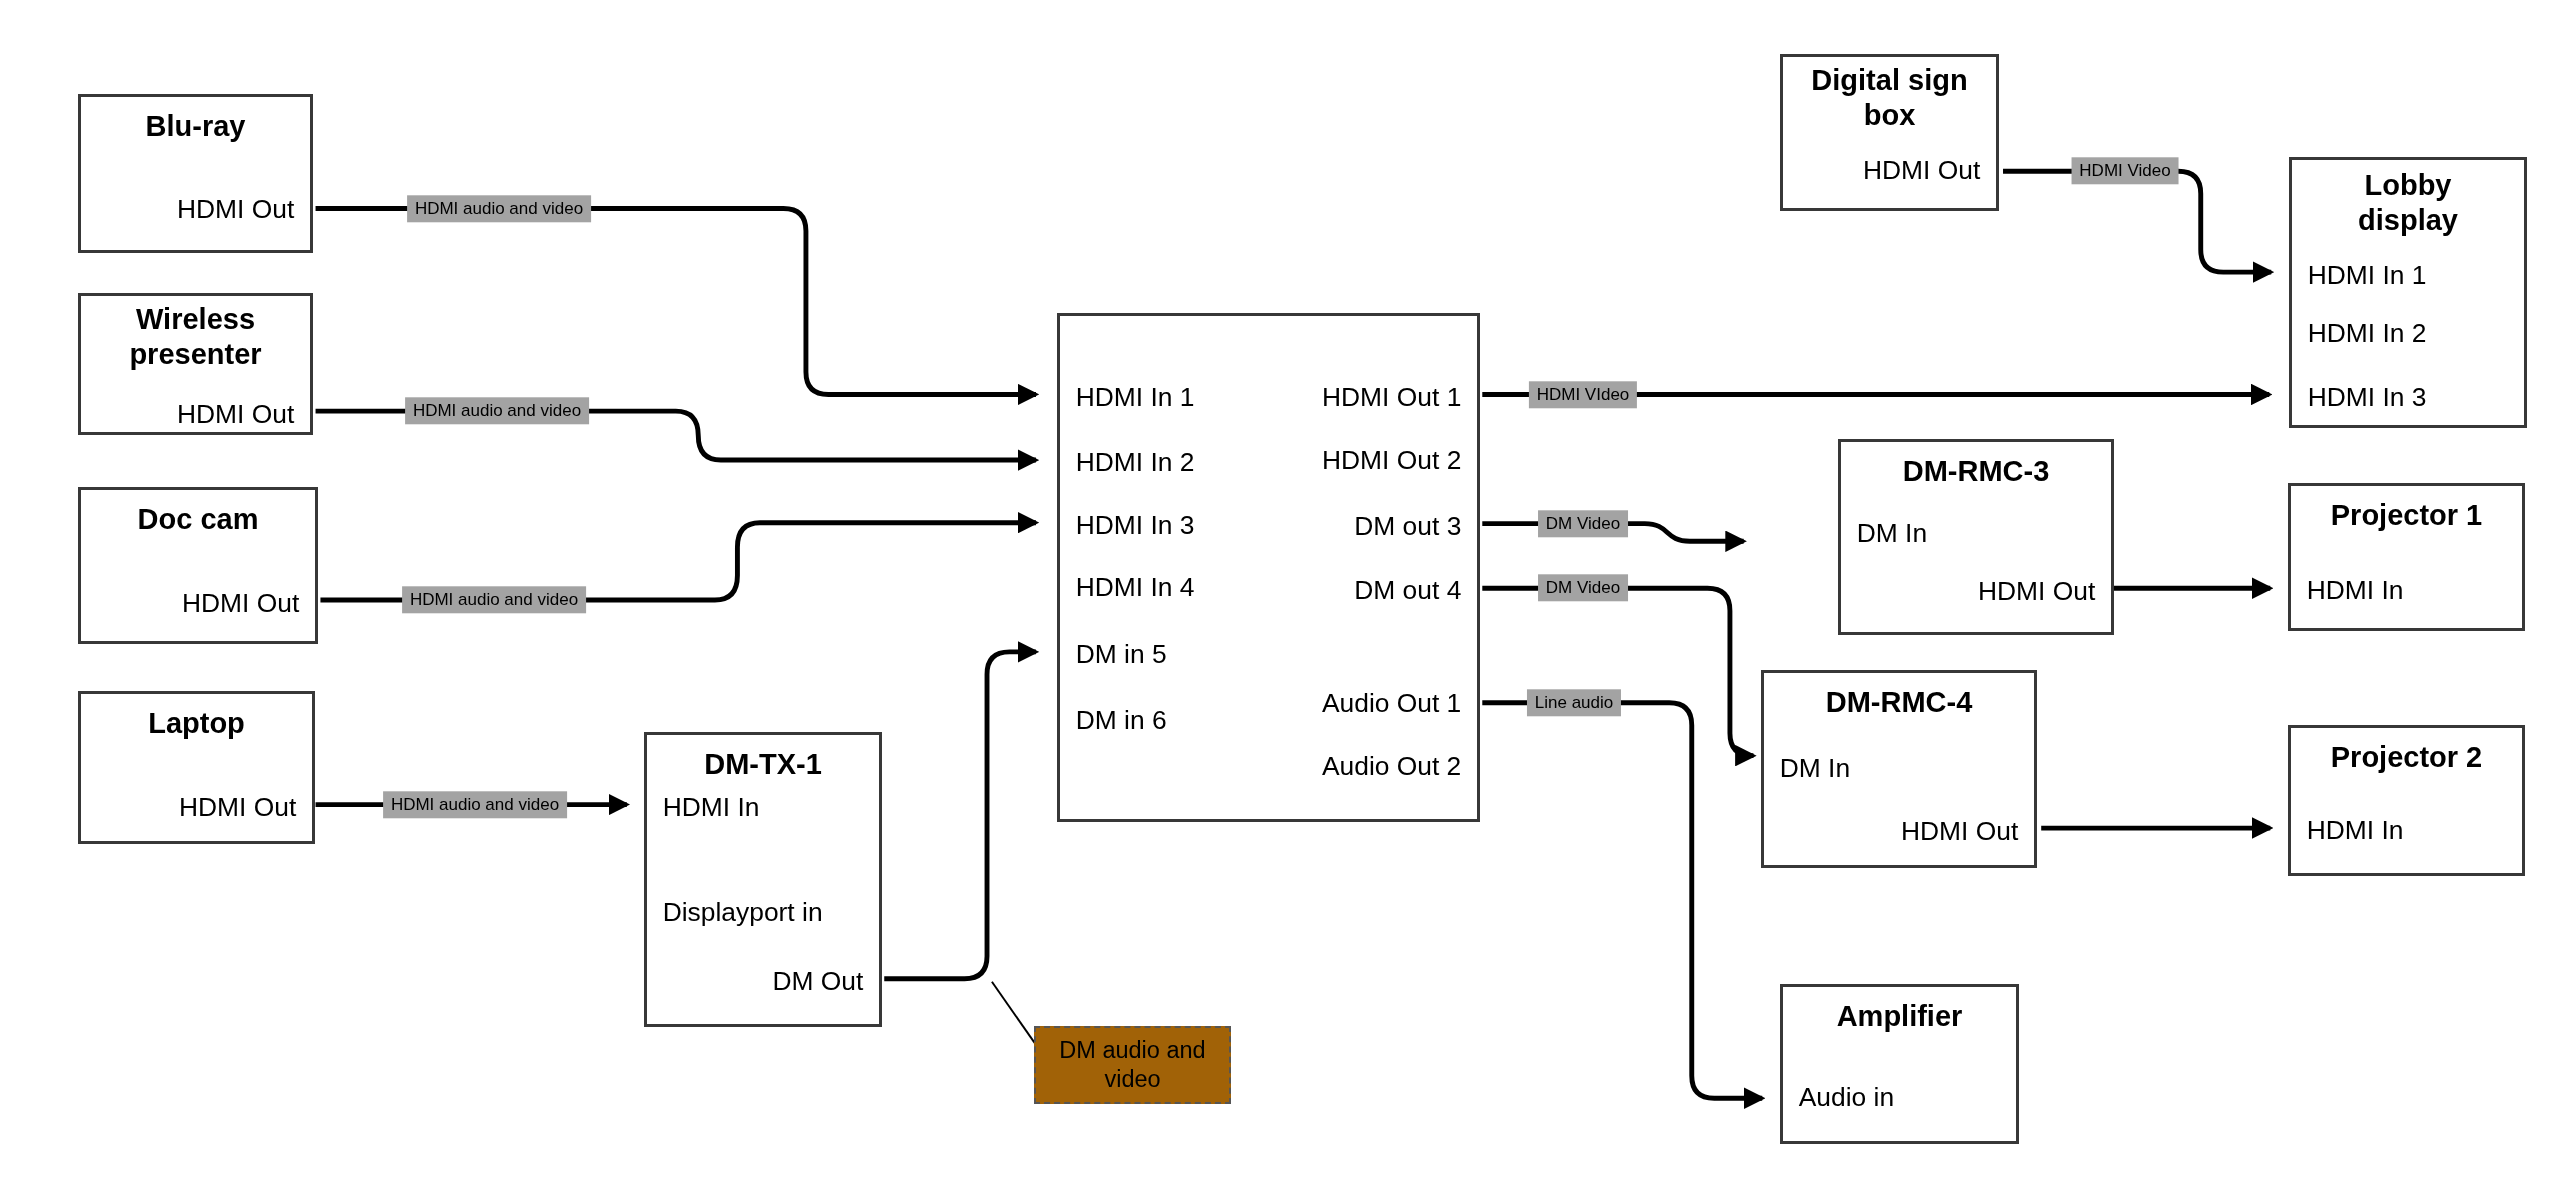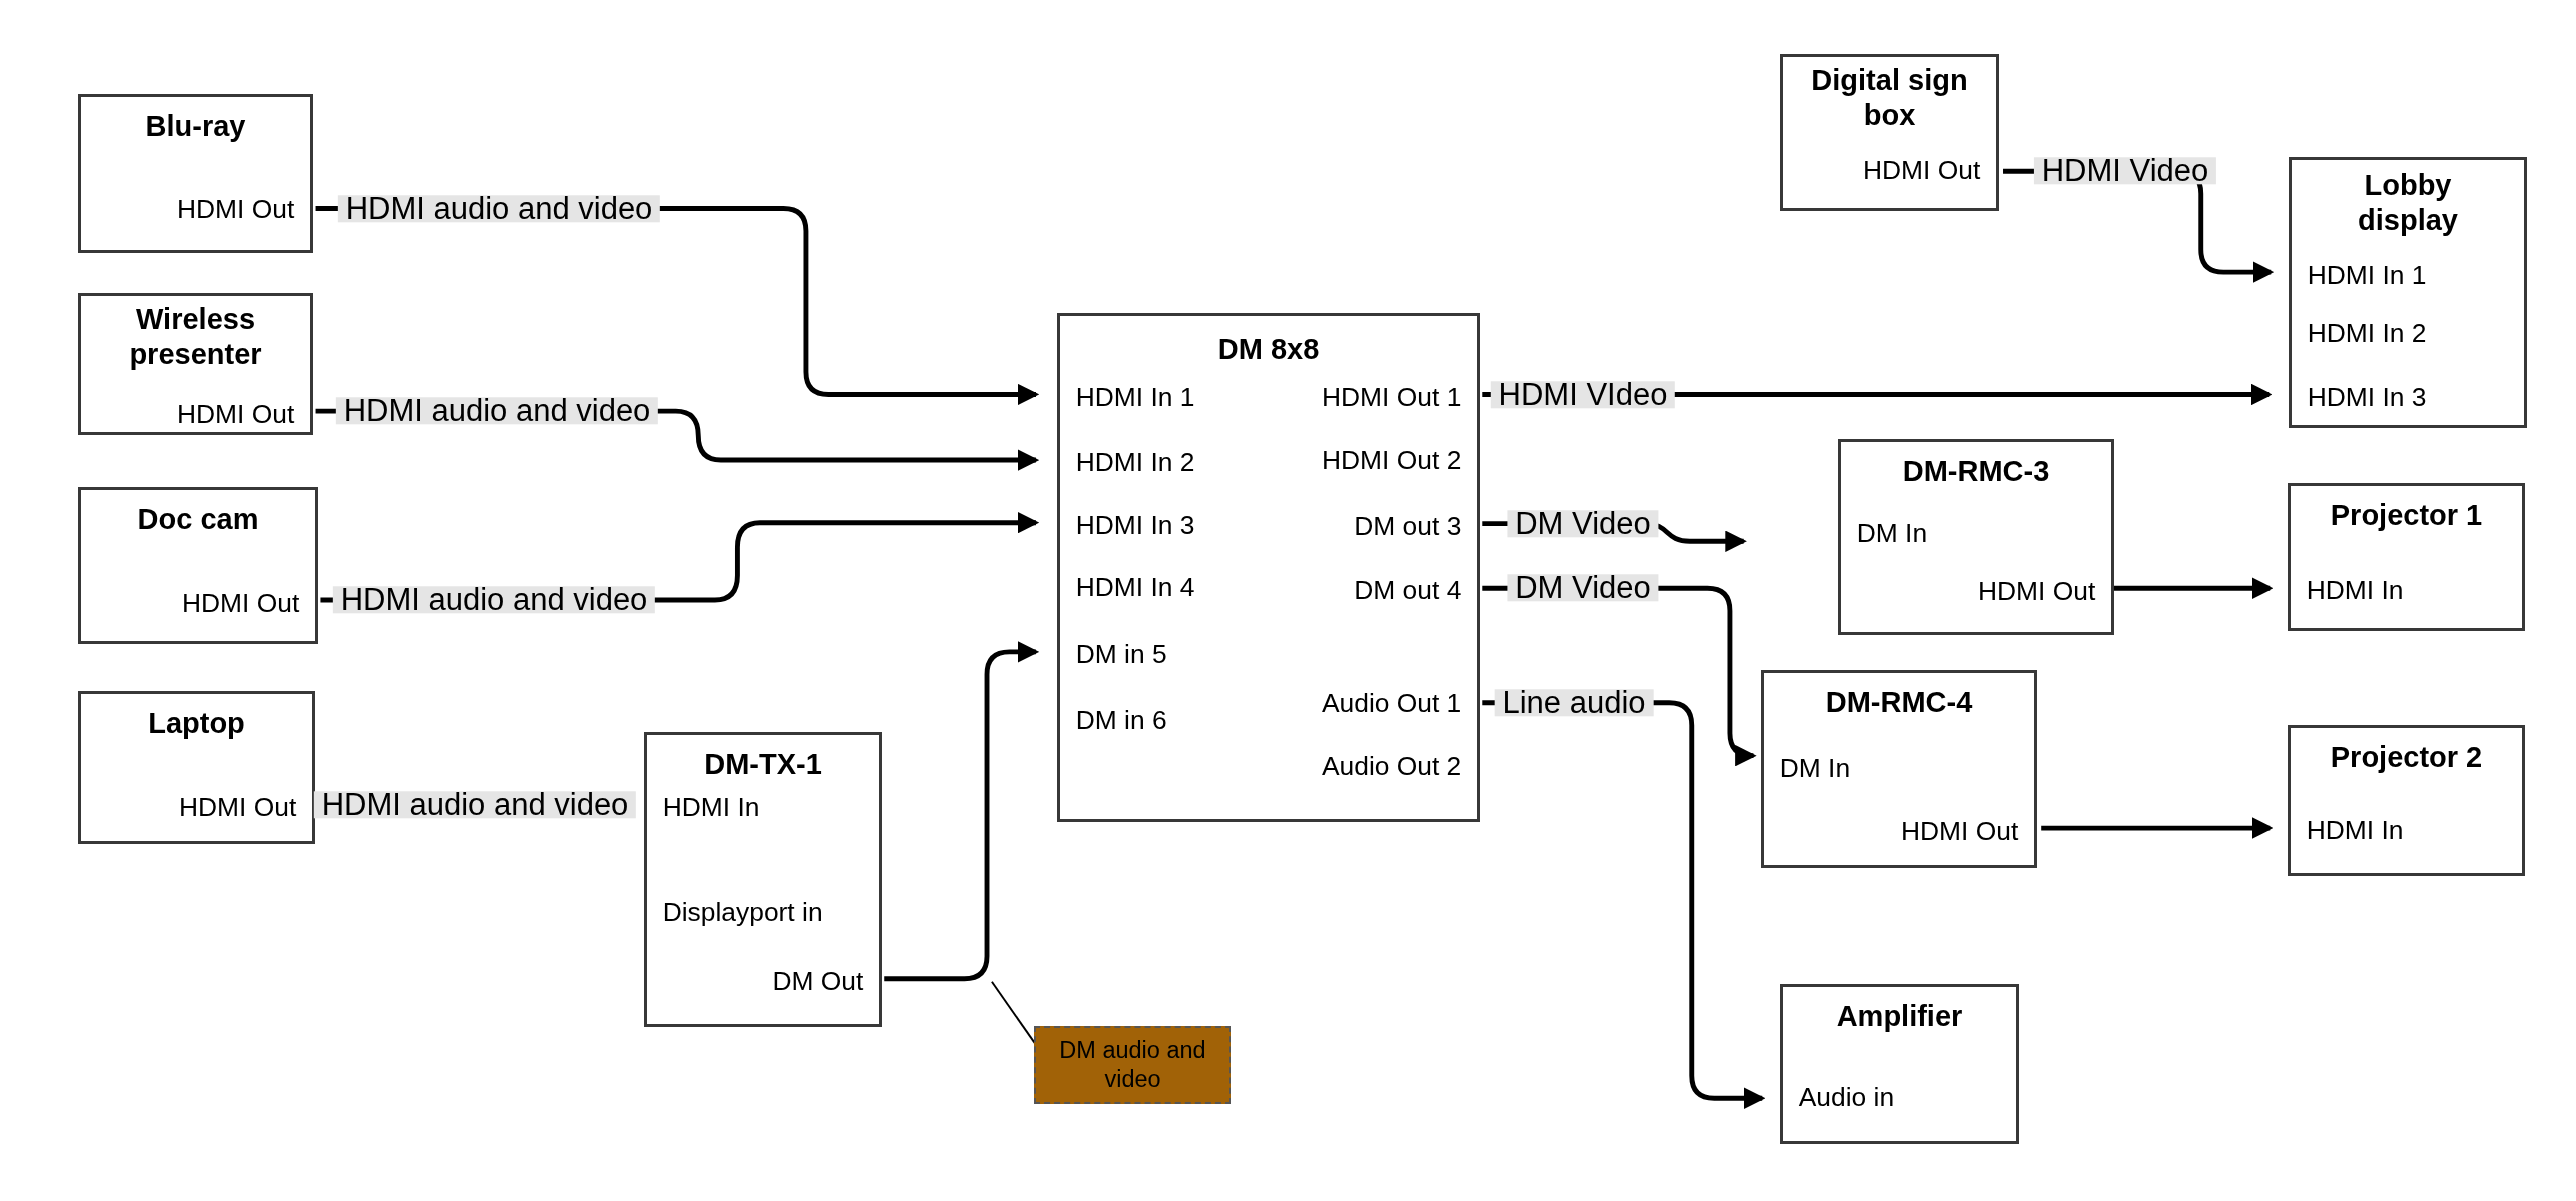--- a/index.html
+++ b/index.html
@@ -31,23 +31,23 @@
     position:absolute;
     font-size:26.4px;
     line-height:29px;
     white-space:nowrap;
   }
   .port.left{left:15.7px;text-align:left;}
   .port.right{right:15.7px;text-align:right;}
   .wire-label{
     position:absolute;
     transform:translate(-50%,-50%);
-    background:#e5e5e5;
+    background:#a3a3a3;
     padding:0 7.8px;
-    font-size:31px;
+    font-size:17px;
     line-height:27.4px;
     white-space:nowrap;
     z-index:3;
   }
   .callout{
     position:absolute;
     border:2px dashed #555;
     background:#a16207;
     box-sizing:border-box;
     text-align:center;
@@ -106,21 +106,20 @@
   </div>
 
   <div class="node" style="left:644px;top:732px;width:238px;height:295px;">
     <span class="node-title">DM-TX-1</span>
     <span class="port left" style="top:58px;">HDMI In</span>
     <span class="port left" style="top:139px;margin-top:24px;">Displayport in</span>
     <span class="port right" style="top:232px;">DM Out</span>
   </div>
 
   <div class="node" style="left:1057px;top:313px;width:423px;height:509px;">
-    <span class="node-title" style="padding-top:15.7px;">DM 8x8</span>
     <span class="port left" style="top:67px;">HDMI In 1</span>
     <span class="port left" style="top:132px;">HDMI In 2</span>
     <span class="port left" style="top:195px;">HDMI In 3</span>
     <span class="port left" style="top:257px;">HDMI In 4</span>
     <span class="port left" style="top:324px;">DM in 5</span>
     <span class="port left" style="top:390px;">DM in 6</span>
     <span class="port right" style="top:67px;">HDMI Out 1</span>
     <span class="port right" style="top:130px;">HDMI Out 2</span>
     <span class="port right" style="top:196px;">DM out 3</span>
     <span class="port right" style="top:260px;">DM out 4</span>

